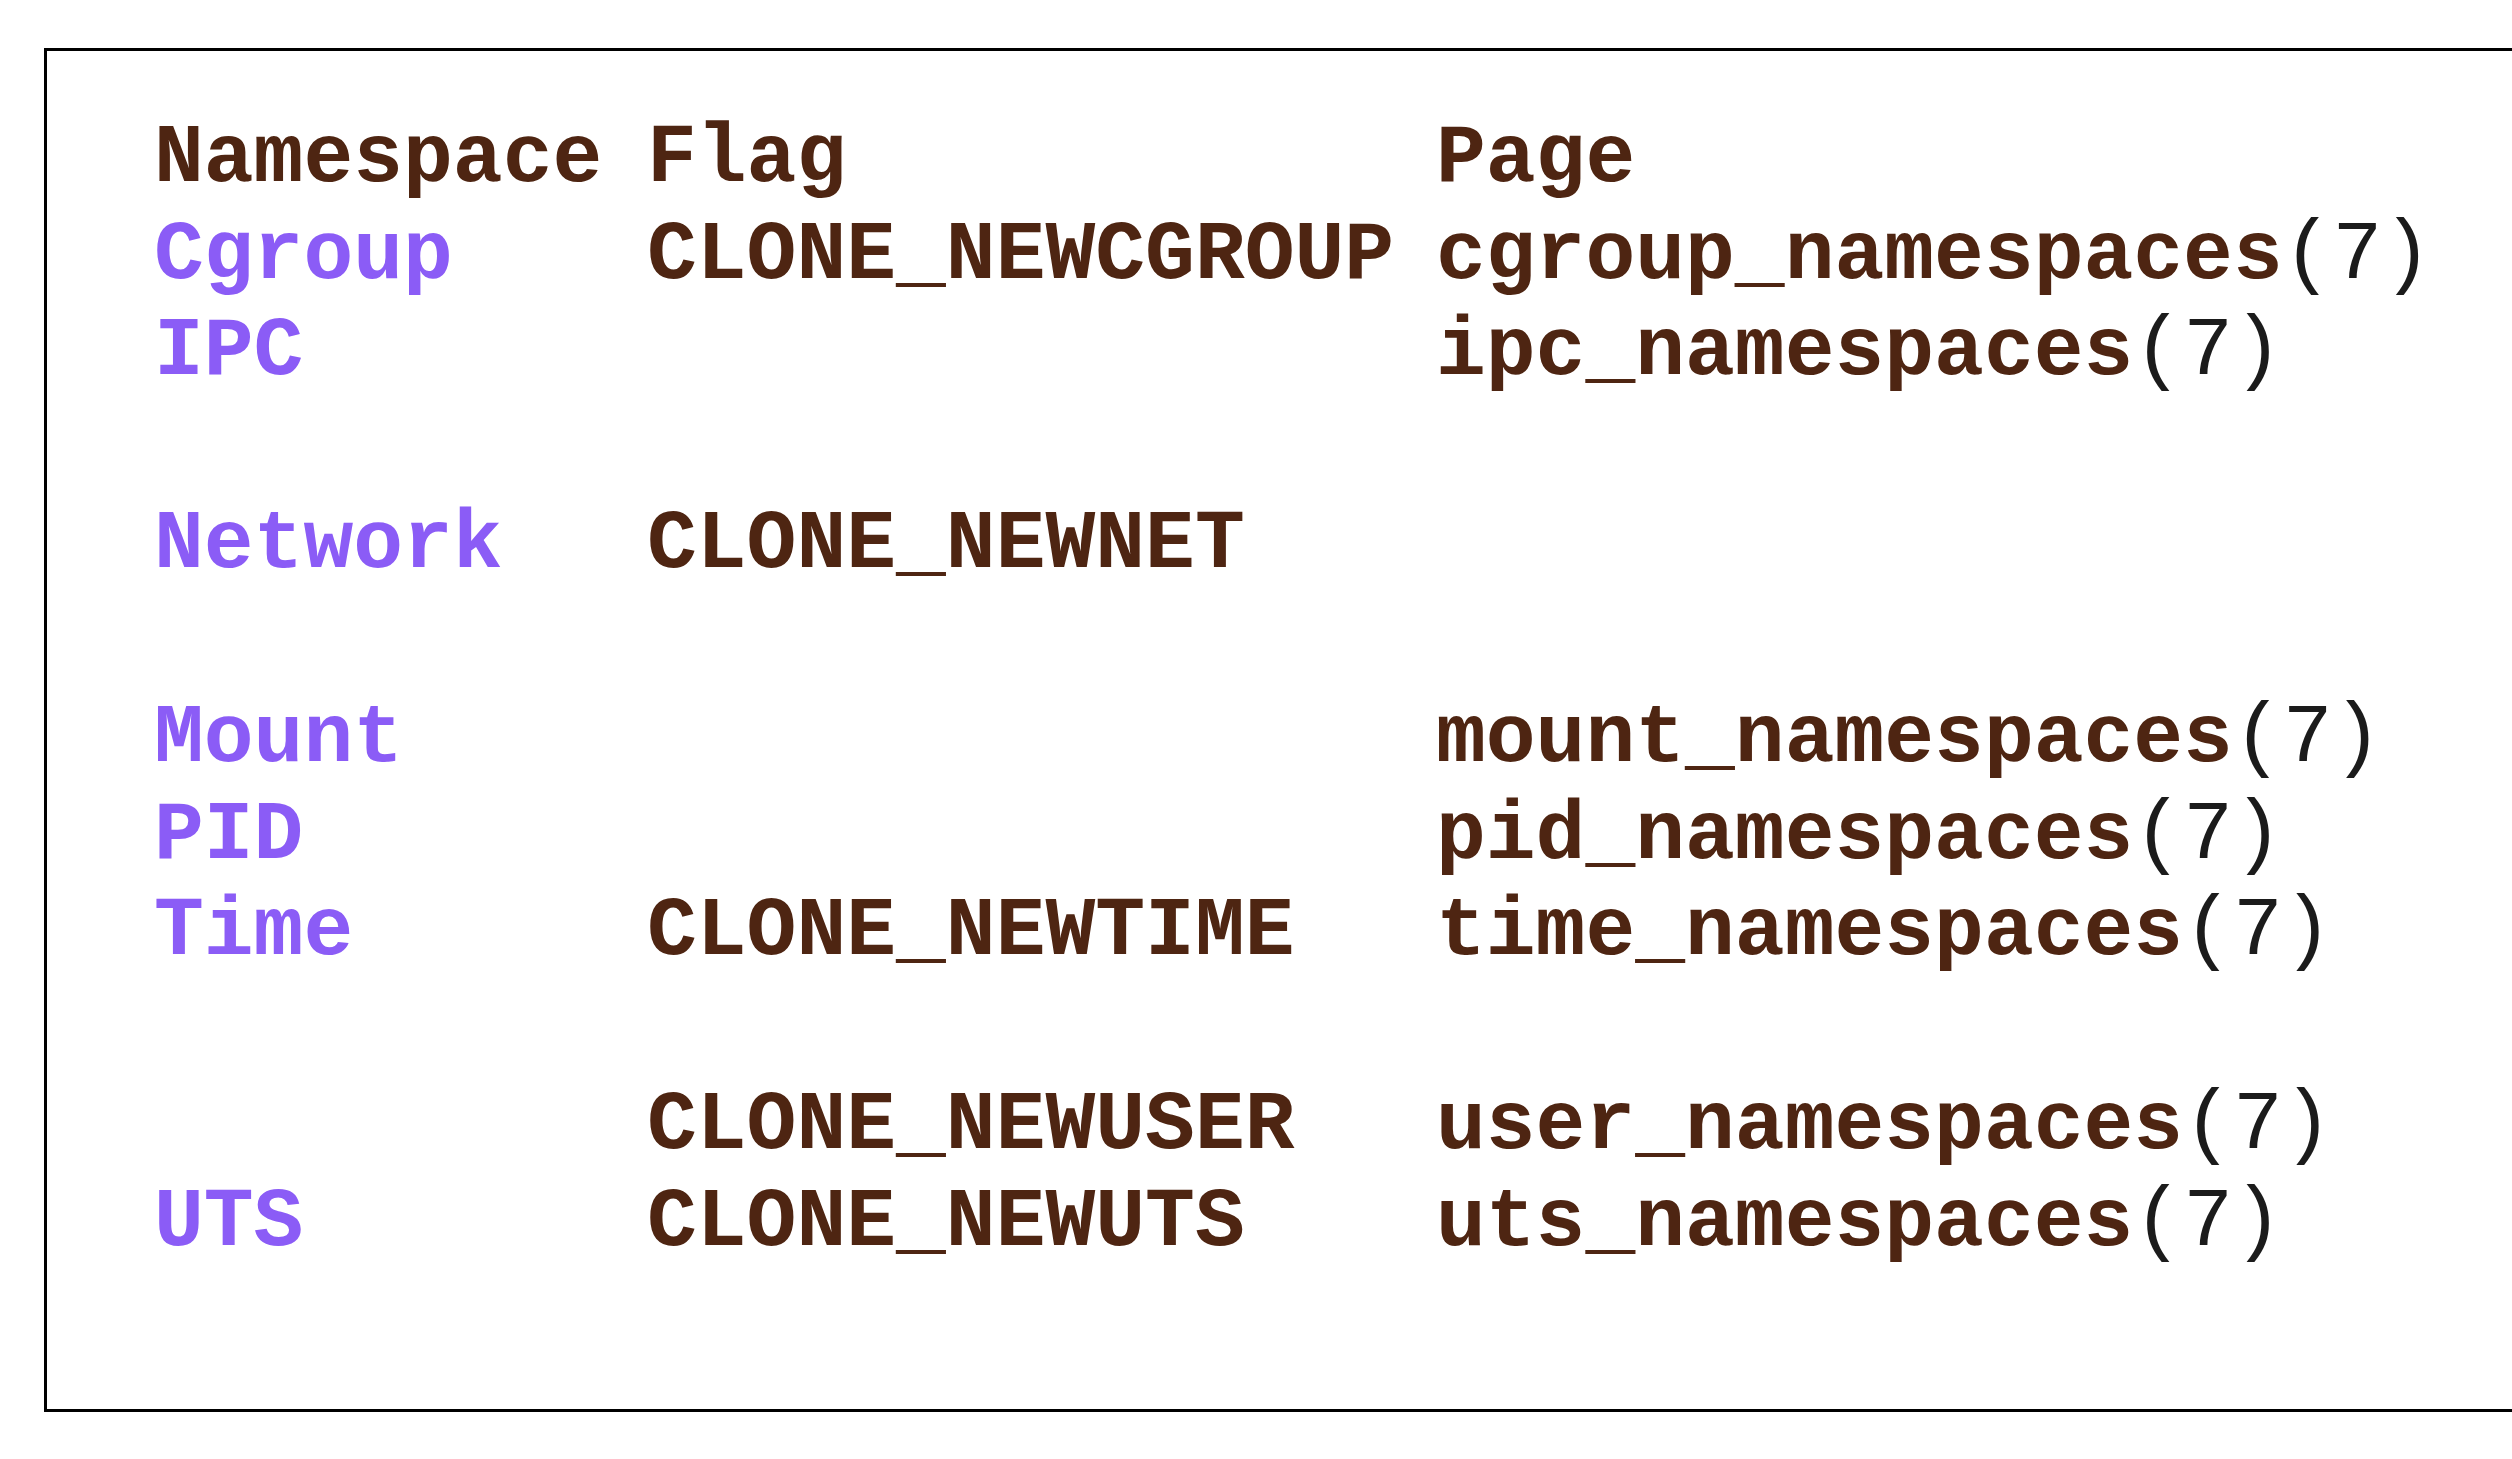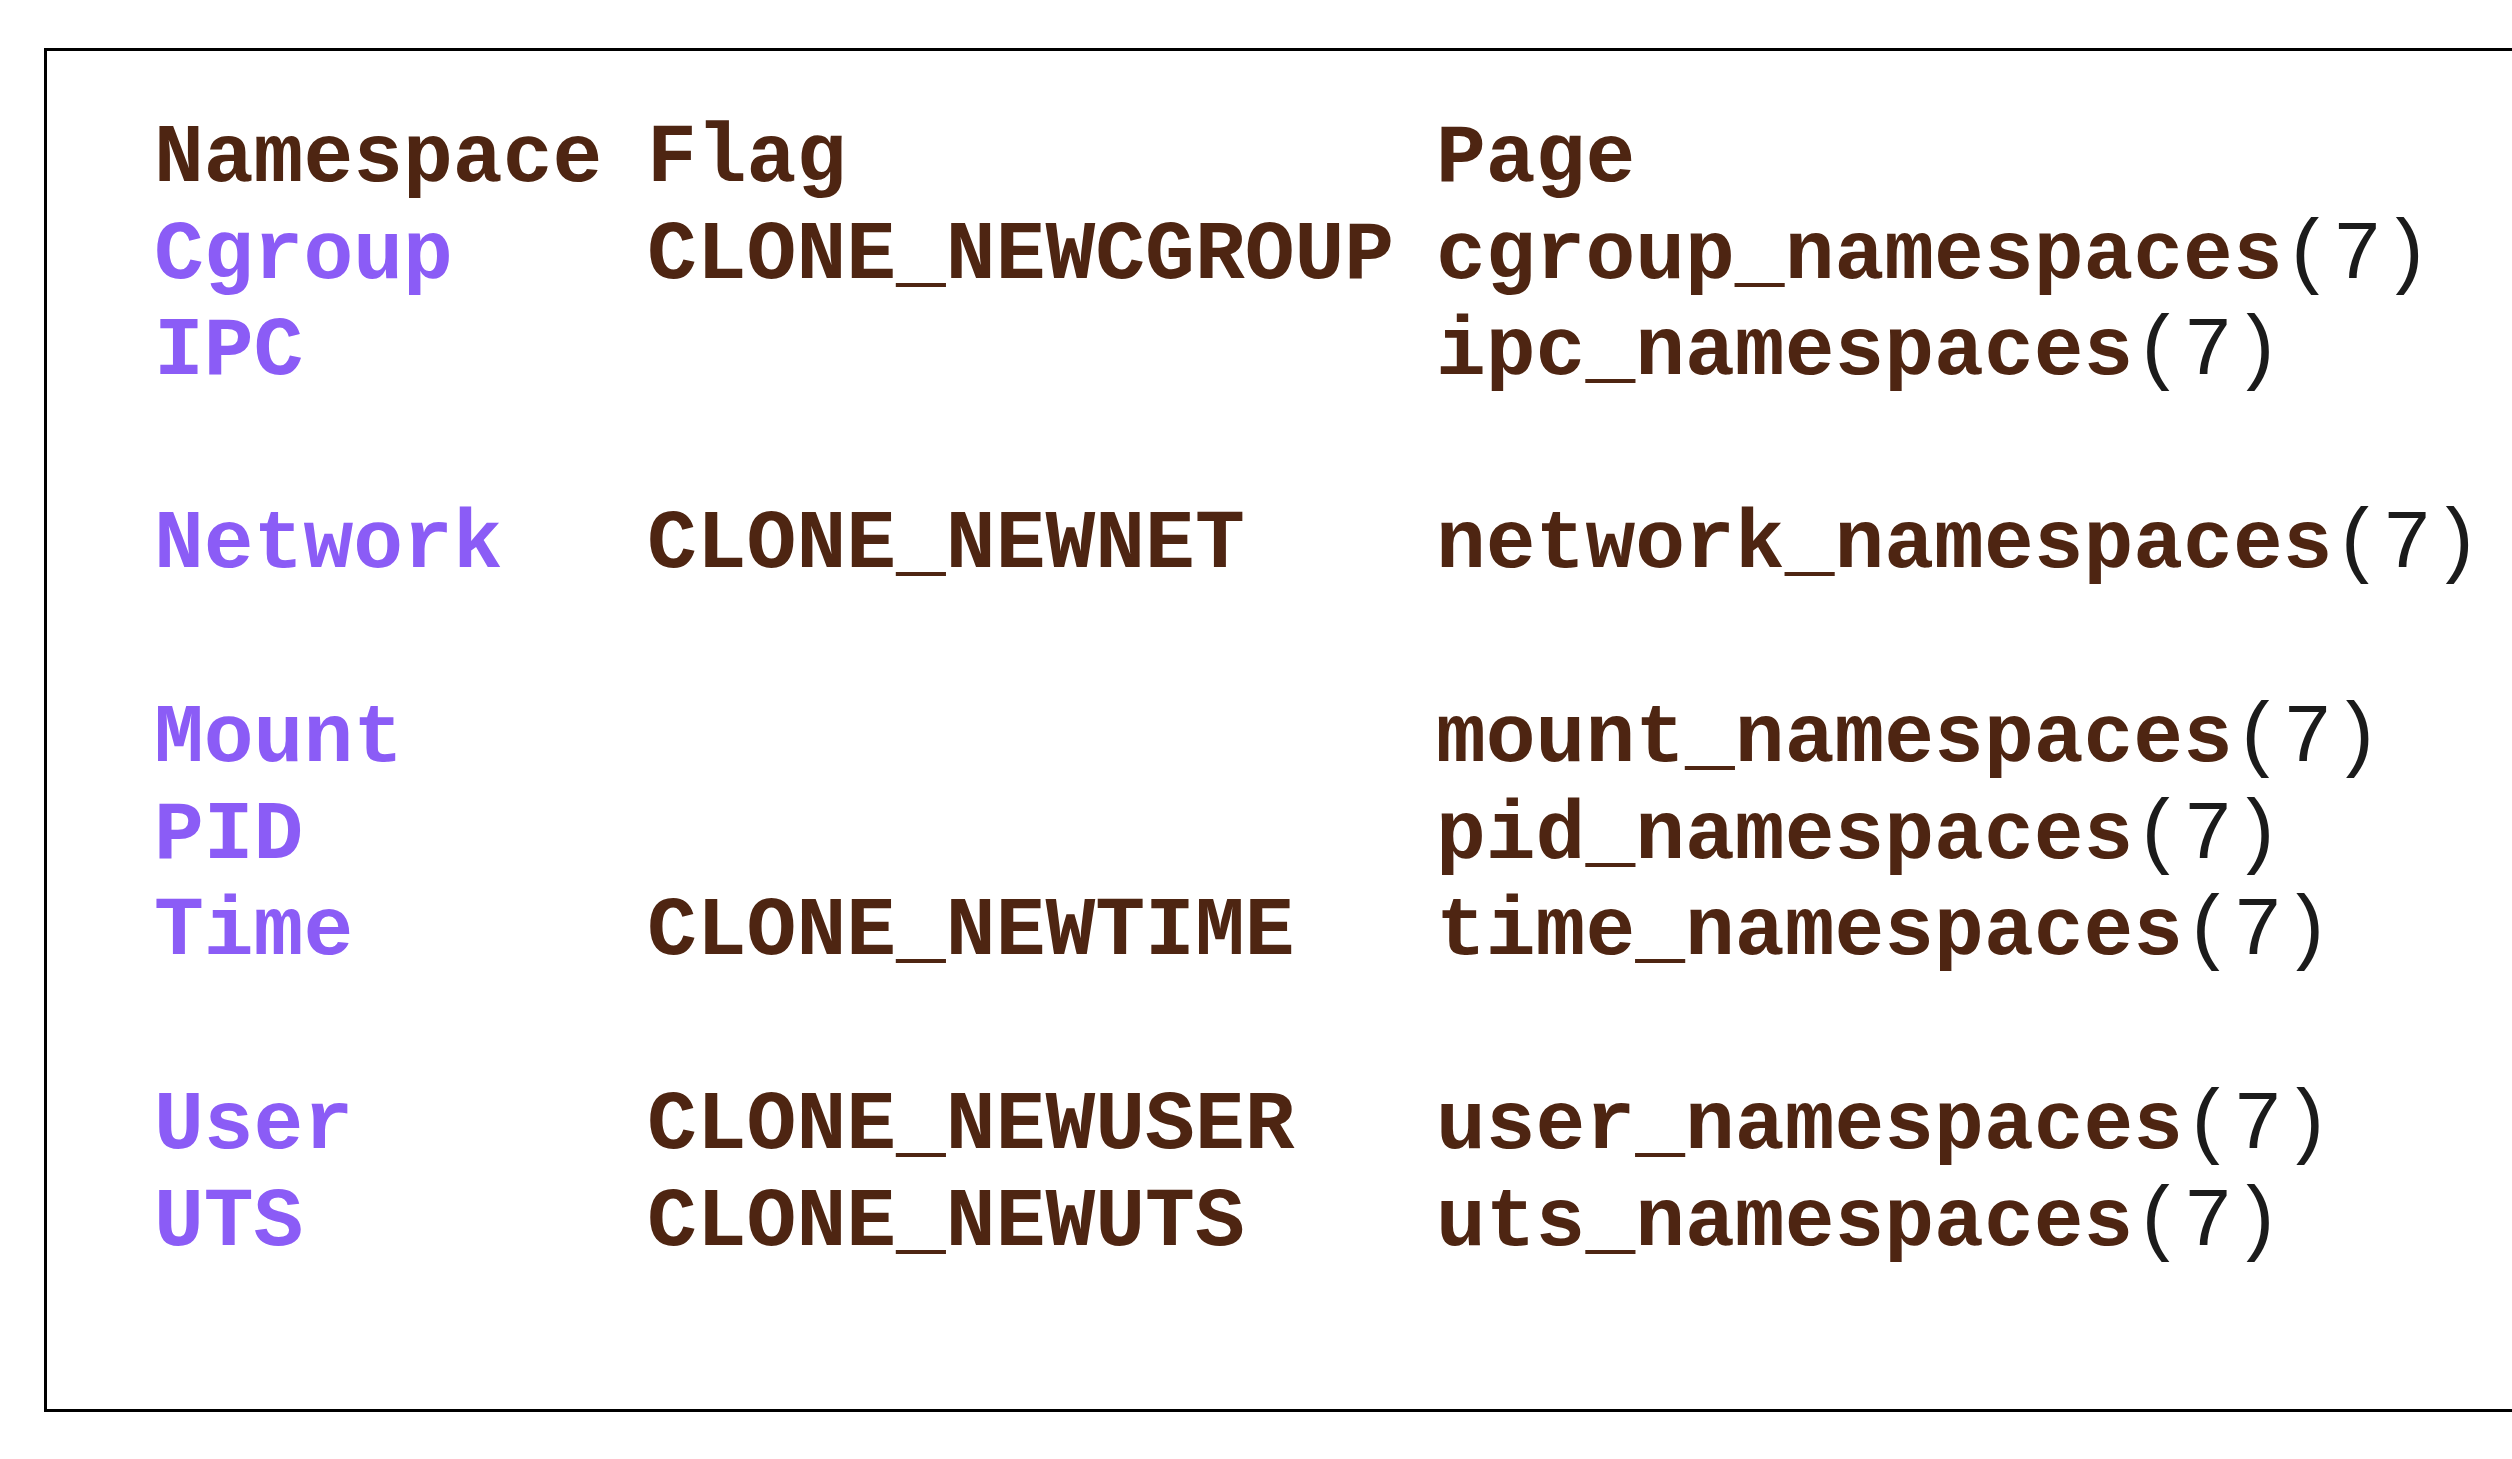--- a/index.html
+++ b/index.html
@@ -60,21 +60,20 @@
       <span class="cell c3"><span class="brown-bold">ipc_namespaces</span><span class="pg-suffix">(7)</span></span>
 
     </div>
     <div class="line" style="top:408px">
       
     </div>
 
     <div class="line" style="top:504px">
       <span class="cell c1 plain">Network</span>
       <span class="cell c2 brown-bold">CLONE_NEWNET</span>
-      <span class="cell c3"><span class="brown-bold">network_namespaces</span><span class="pg-suffix">(7)</span></span>
 
     </div>
     <div class="line" style="top:601px">
       
     </div>
 
     <div class="line" style="top:698px">
       <span class="cell c1 plain">Mount</span>
       <span class="cell c3"><span class="brown-bold">mount_namespaces</span><span class="pg-suffix">(7)</span></span>
 
@@ -90,21 +89,20 @@
       <span class="cell c1 plain">Time</span>
       <span class="cell c2 brown-bold">CLONE_NEWTIME</span>
       <span class="cell c3"><span class="brown-bold">time_namespaces</span><span class="pg-suffix">(7)</span></span>
 
     </div>
     <div class="line" style="top:988px">
       
     </div>
 
     <div class="line" style="top:1085px">
-      <span class="cell c1 plain">User</span>
       <span class="cell c2 brown-bold">CLONE_NEWUSER</span>
       <span class="cell c3"><span class="brown-bold">user_namespaces</span><span class="pg-suffix">(7)</span></span>
 
     </div>
 
     <div class="line" style="top:1182px">
       <span class="cell c1 plain">UTS</span>
       <span class="cell c2 brown-bold">CLONE_NEWUTS</span>
       <span class="cell c3"><span class="brown-bold">uts_namespaces</span><span class="pg-suffix">(7)</span></span>
 

